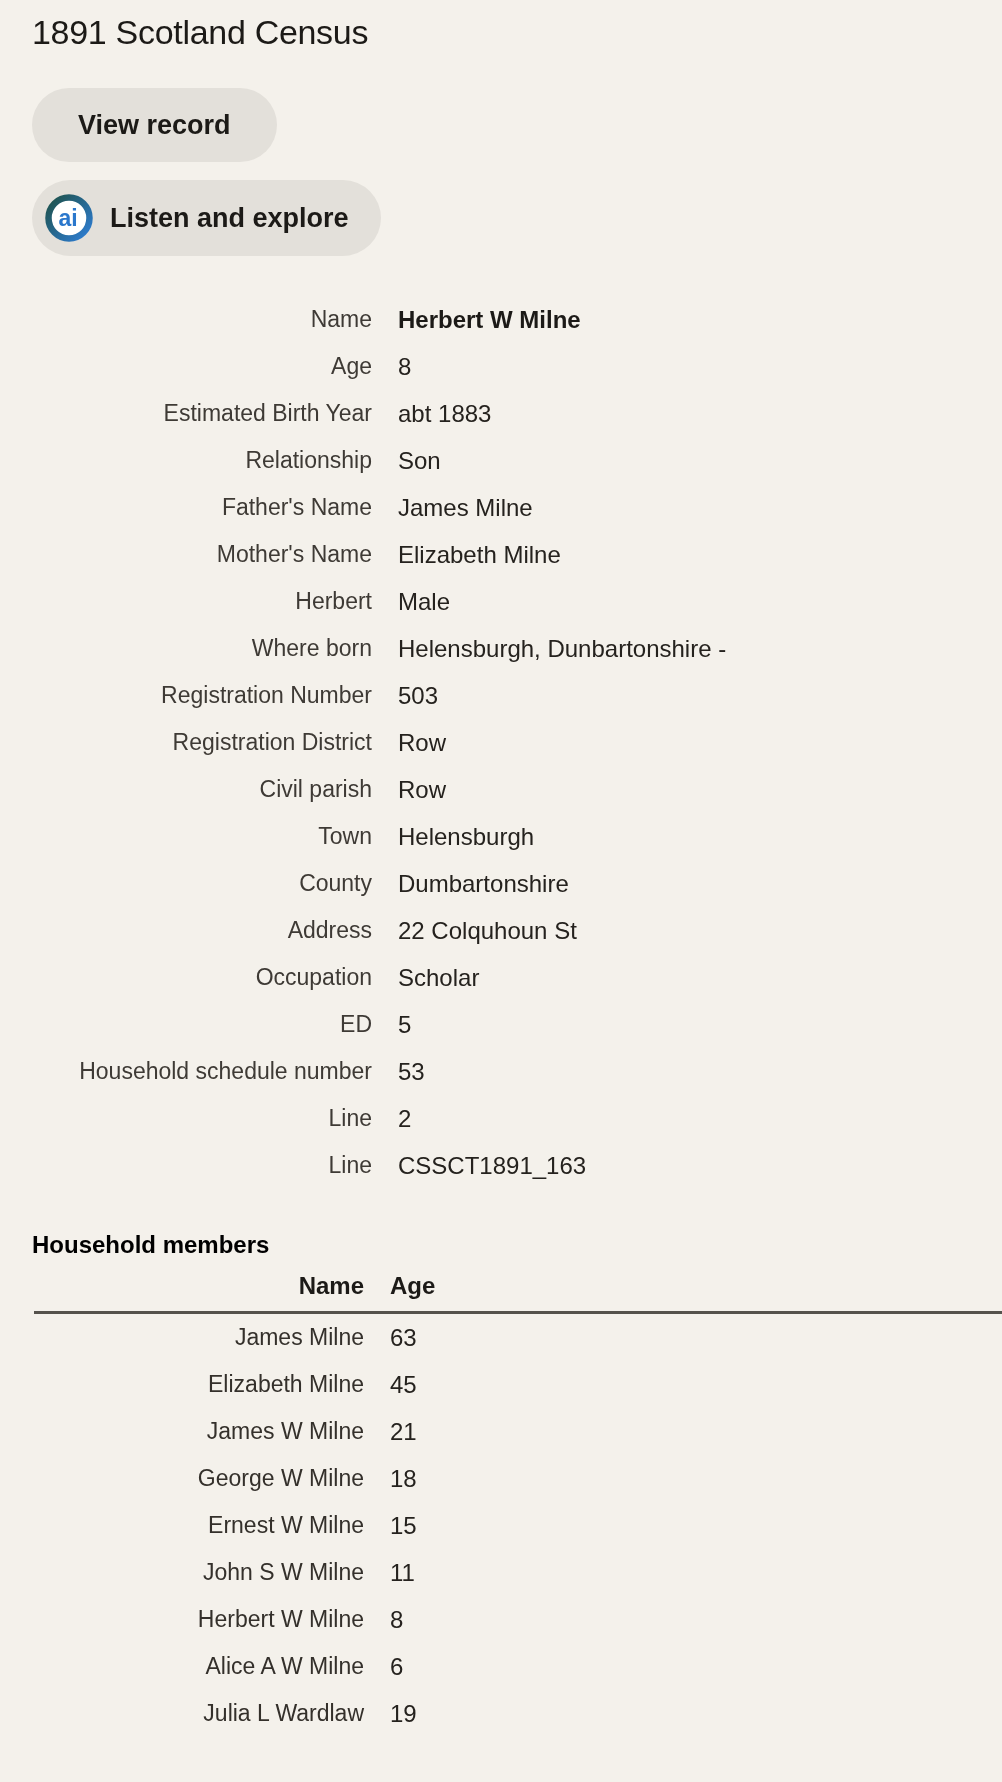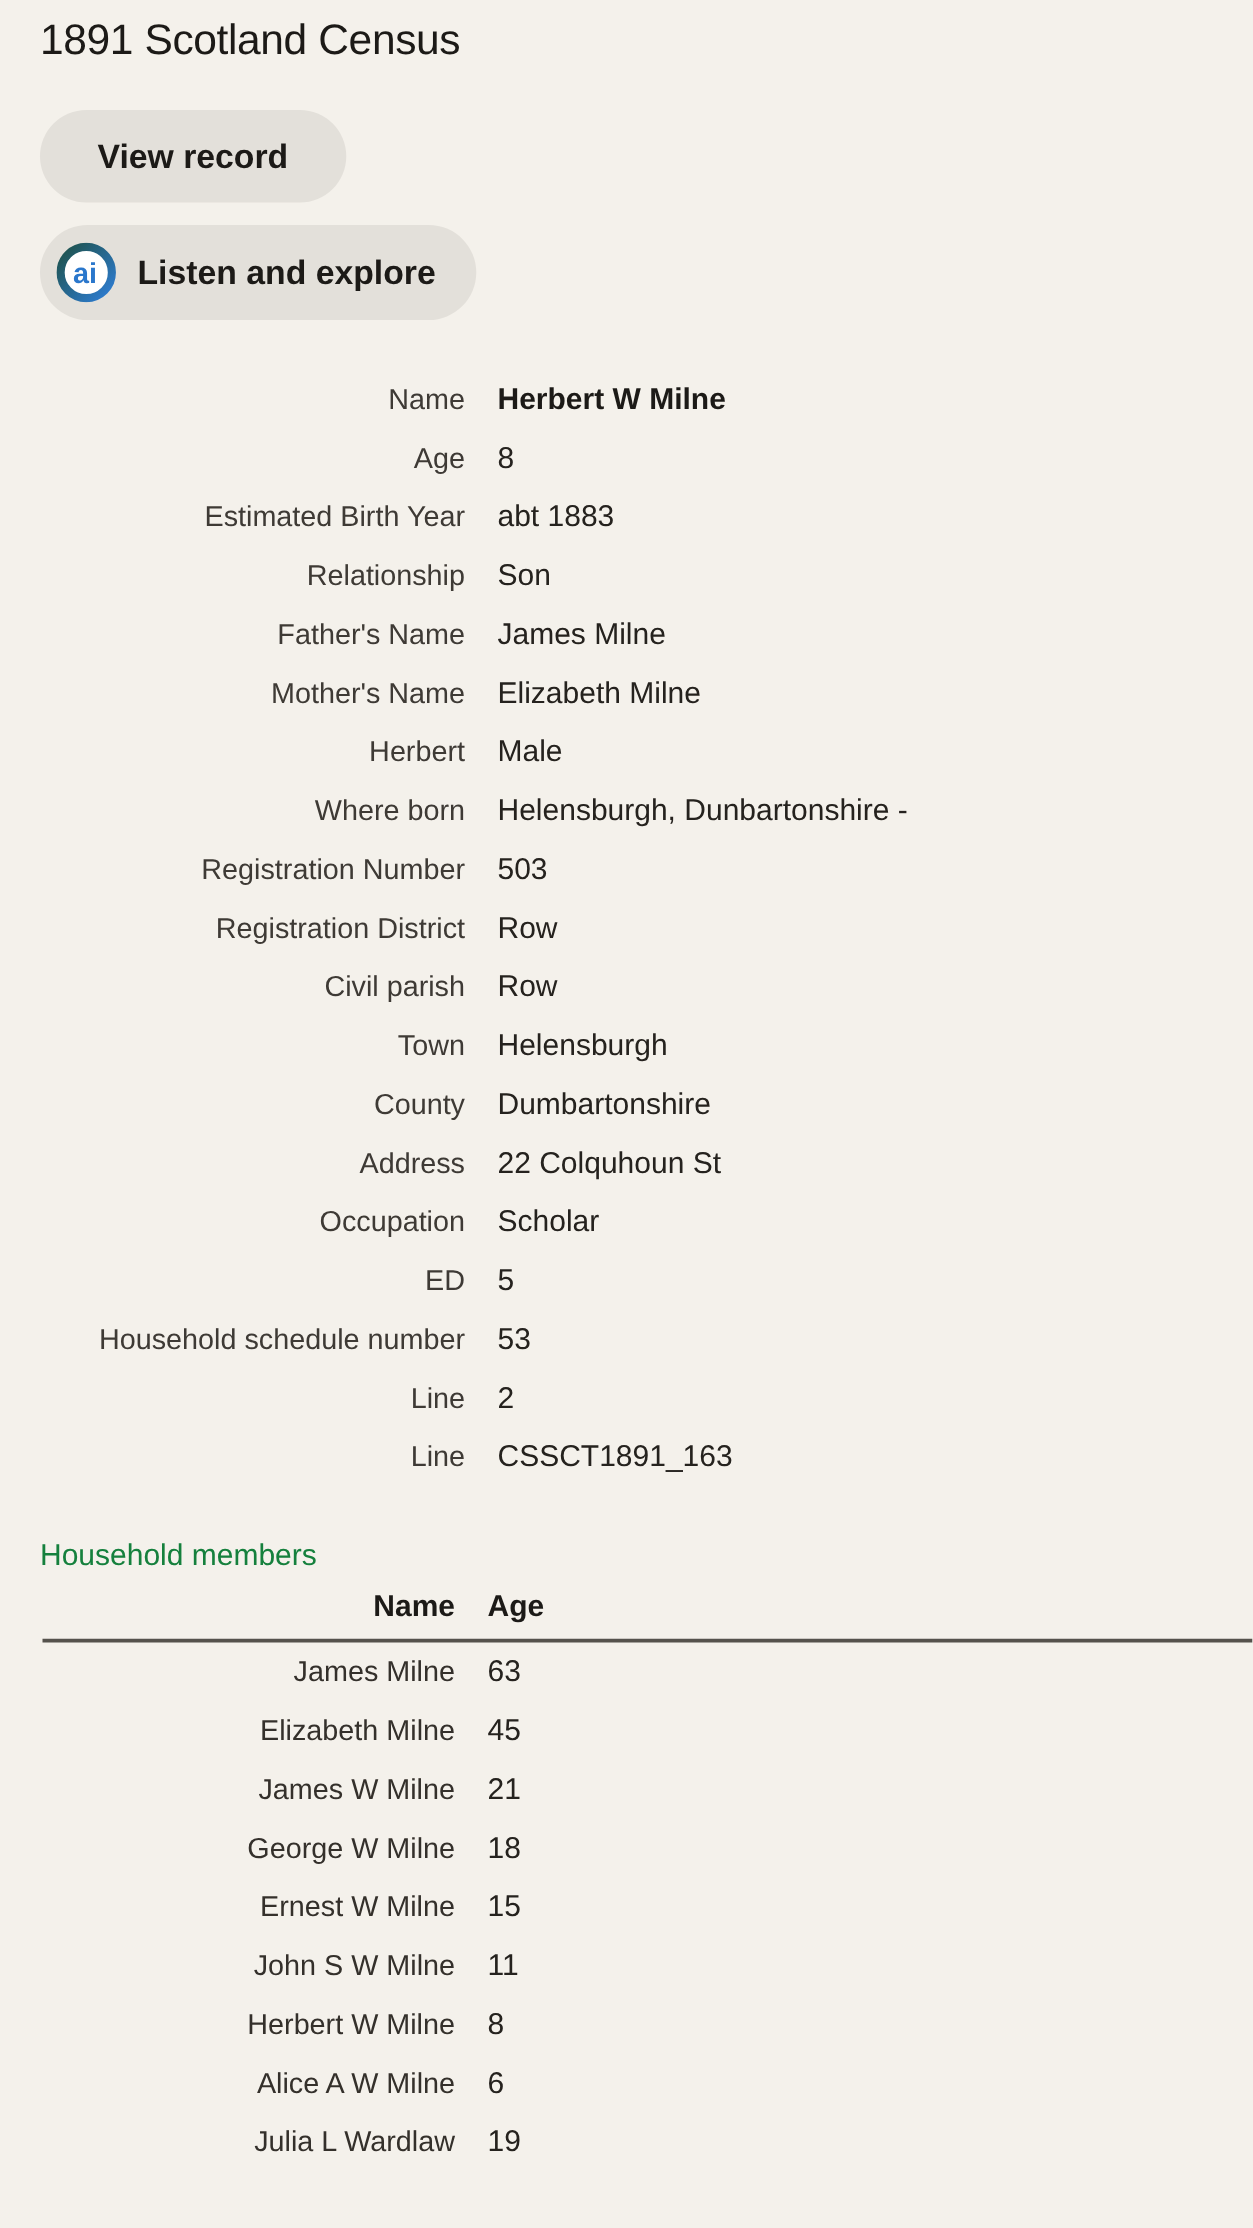--- a/index.html
+++ b/index.html
@@ -42,21 +42,21 @@
   .fields .label{
     justify-content:flex-end;text-align:right;
     font-size:23px;color:#3e3a35;
   }
   .fields .value{
     font-size:24px;color:#25221e;
   }
   .fields .value.row-0{font-weight:700;color:#1c1a17;}
   .hh-heading{
     margin:40px 0 0 32px;
-    font-size:24px;line-height:32px;font-weight:400;color:#15803d;
+    font-size:24px;line-height:32px;font-weight:700;color:#000000;
   }
   .hh-table{
     margin-left:34px;width:calc(100% - 34px);
   }
   .hh-header{
     display:grid;grid-template-columns:330px auto;column-gap:26px;
     height:50px;
     border-bottom:3px solid #55524c;
   }
   .hh-header .hcell{

